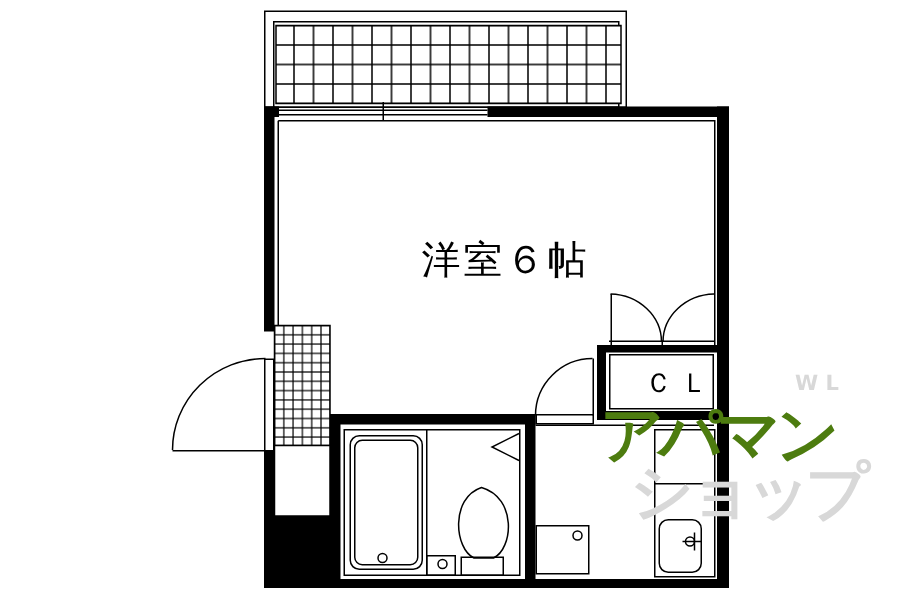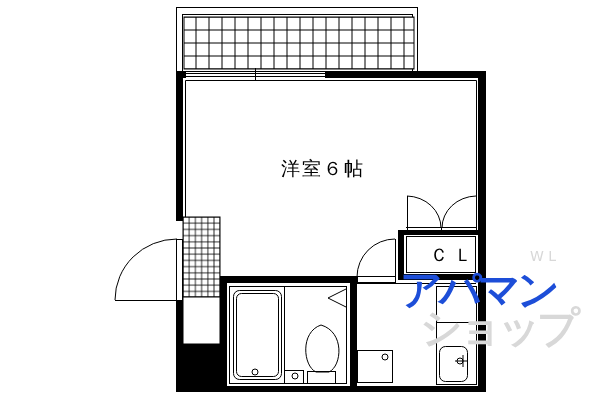--- a/index.html
+++ b/index.html
@@ -1,23 +1,23 @@
 <!DOCTYPE html>
 <html><head>
 <meta charset="utf-8">
 <style>
   html, body { margin:0; padding:0; background:#ffffff; }
   body { width:600px; height:400px; position:relative; overflow:hidden; font-family:"DejaVu Sans", sans-serif; }
   #plan { position:absolute; left:0; top:0; width:600px; height:400px; }
   .label { position:absolute; color:#000; white-space:nowrap; }
-  #room-label { left:281px; top:156px; font-size:19px; letter-spacing:2px; }
+  #room-label { left:281px; top:156px; font-size:26px; letter-spacing:2px; }
   #cl-label { left:430px; top:243px; font-size:18px; letter-spacing:6px; }
-  #wm-line1 { left:400px; top:262px; font-size:42px; color:#1d4ed8; font-weight:bold; letter-spacing:-4px; }
+  #wm-line1 { left:400px; top:262px; font-size:42px; color:#4d7c0f; font-weight:bold; letter-spacing:-4px; }
   #wm-line2 { left:420px; top:300px; font-size:42px; color:#d8d8d8; font-weight:bold; letter-spacing:-4px;text-align:right; }
-  #wm-sup { left:530px; top:250px; font-size:14px; color:#d8d8d8; font-weight:normal; line-height:13px; }
+  #wm-sup { left:530px; top:250px; font-size:14px; color:#d8d8d8; font-weight:bold; line-height:13px; }
 </style>
 </head>
 <body>
 
 <svg id="plan" viewBox="0 0 600 400" xmlns="http://www.w3.org/2000/svg">
   <defs>
     <pattern id="balc-grid" x="183" y="17" width="13" height="13" patternUnits="userSpaceOnUse">
       <rect x="0" y="0" width="13" height="13" fill="#fff" stroke="#000" stroke-width="1"></rect>
     </pattern>
     <pattern id="tile-grid" x="183" y="217" width="6.2" height="6.2" patternUnits="userSpaceOnUse">

